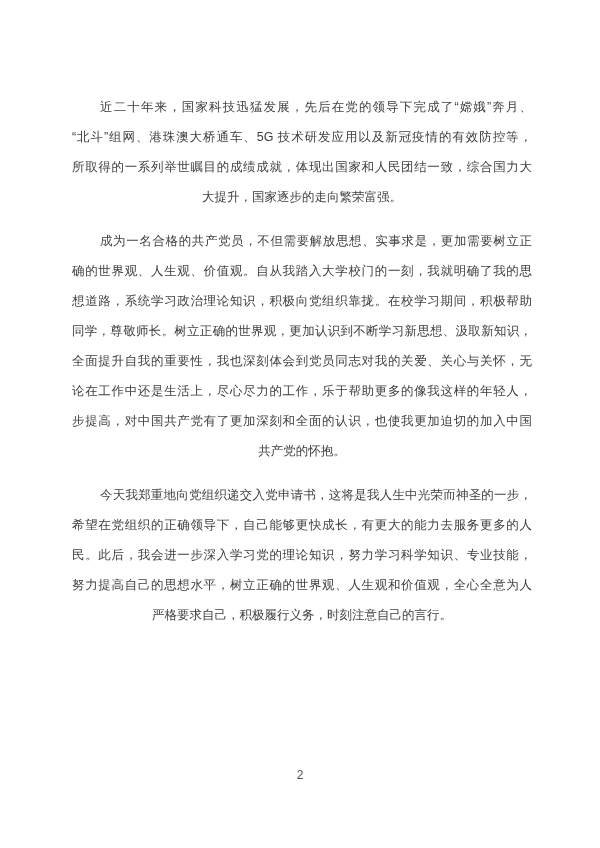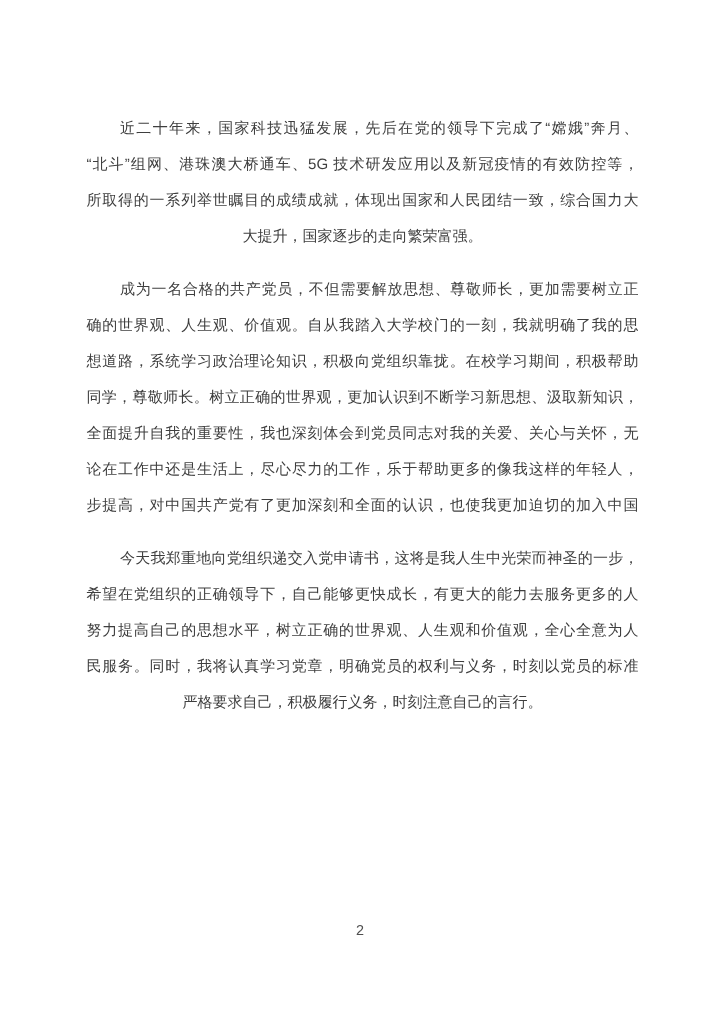--- a/index.html
+++ b/index.html
@@ -75,31 +75,32 @@
 
 <div class="page">
   <div class="content" id="doc-content">
       <div class="para">
         <div class="line first j">近二十年来，国家科技迅猛发展，先后在党的领导下完成了“嫦娥”奔月、</div>
         <div class="line j">“北斗”组网、港珠澳大桥通车、5G 技术研发应用以及新冠疫情的有效防控等，</div>
         <div class="line j">所取得的一系列举世瞩目的成绩成就，体现出国家和人民团结一致，综合国力大</div>
         <div class="line">大提升，国家逐步的走向繁荣富强。</div>
       </div>
       <div class="para">
-        <div class="line first j">成为一名合格的共产党员，不但需要解放思想、尊敬师长，更加需要树立正</div>
+        <div class="line first j">成为一名合格的共产党员，不但需要解放思想、实事求是，更加需要树立正</div>
         <div class="line j">确的世界观、人生观、价值观。自从我踏入大学校门的一刻，我就明确了我的思</div>
         <div class="line j">想道路，系统学习政治理论知识，积极向党组织靠拢。在校学习期间，积极帮助</div>
         <div class="line j">同学，尊敬师长。树立正确的世界观，更加认识到不断学习新思想、汲取新知识，</div>
         <div class="line j">全面提升自我的重要性，我也深刻体会到党员同志对我的关爱、关心与关怀，无</div>
         <div class="line j">论在工作中还是生活上，尽心尽力的工作，乐于帮助更多的像我这样的年轻人，</div>
         <div class="line j">步提高，对中国共产党有了更加深刻和全面的认识，也使我更加迫切的加入中国</div>
+        <div class="line">共产党的怀抱。</div>
       </div>
       <div class="para">
         <div class="line first j">今天我郑重地向党组织递交入党申请书，这将是我人生中光荣而神圣的一步，</div>
         <div class="line j">希望在党组织的正确领导下，自己能够更快成长，有更大的能力去服务更多的人</div>
+        <div class="line j">民。此后，我会进一步深入学习党的理论知识，努力学习科学知识、专业技能，</div>
         <div class="line j">努力提高自己的思想水平，树立正确的世界观、人生观和价值观，全心全意为人</div>
-        <div class="line j">民服务。同时，我将认真学习党章，明确党员的权利与义务，时刻以党员的标准</div>
         <div class="line">严格要求自己，积极履行义务，时刻注意自己的言行。</div>
       </div>
     </div>
   <div class="page-number">2</div>
   <div class="watermark">广东龙网</div>
 </div>
 
 </body></html>

